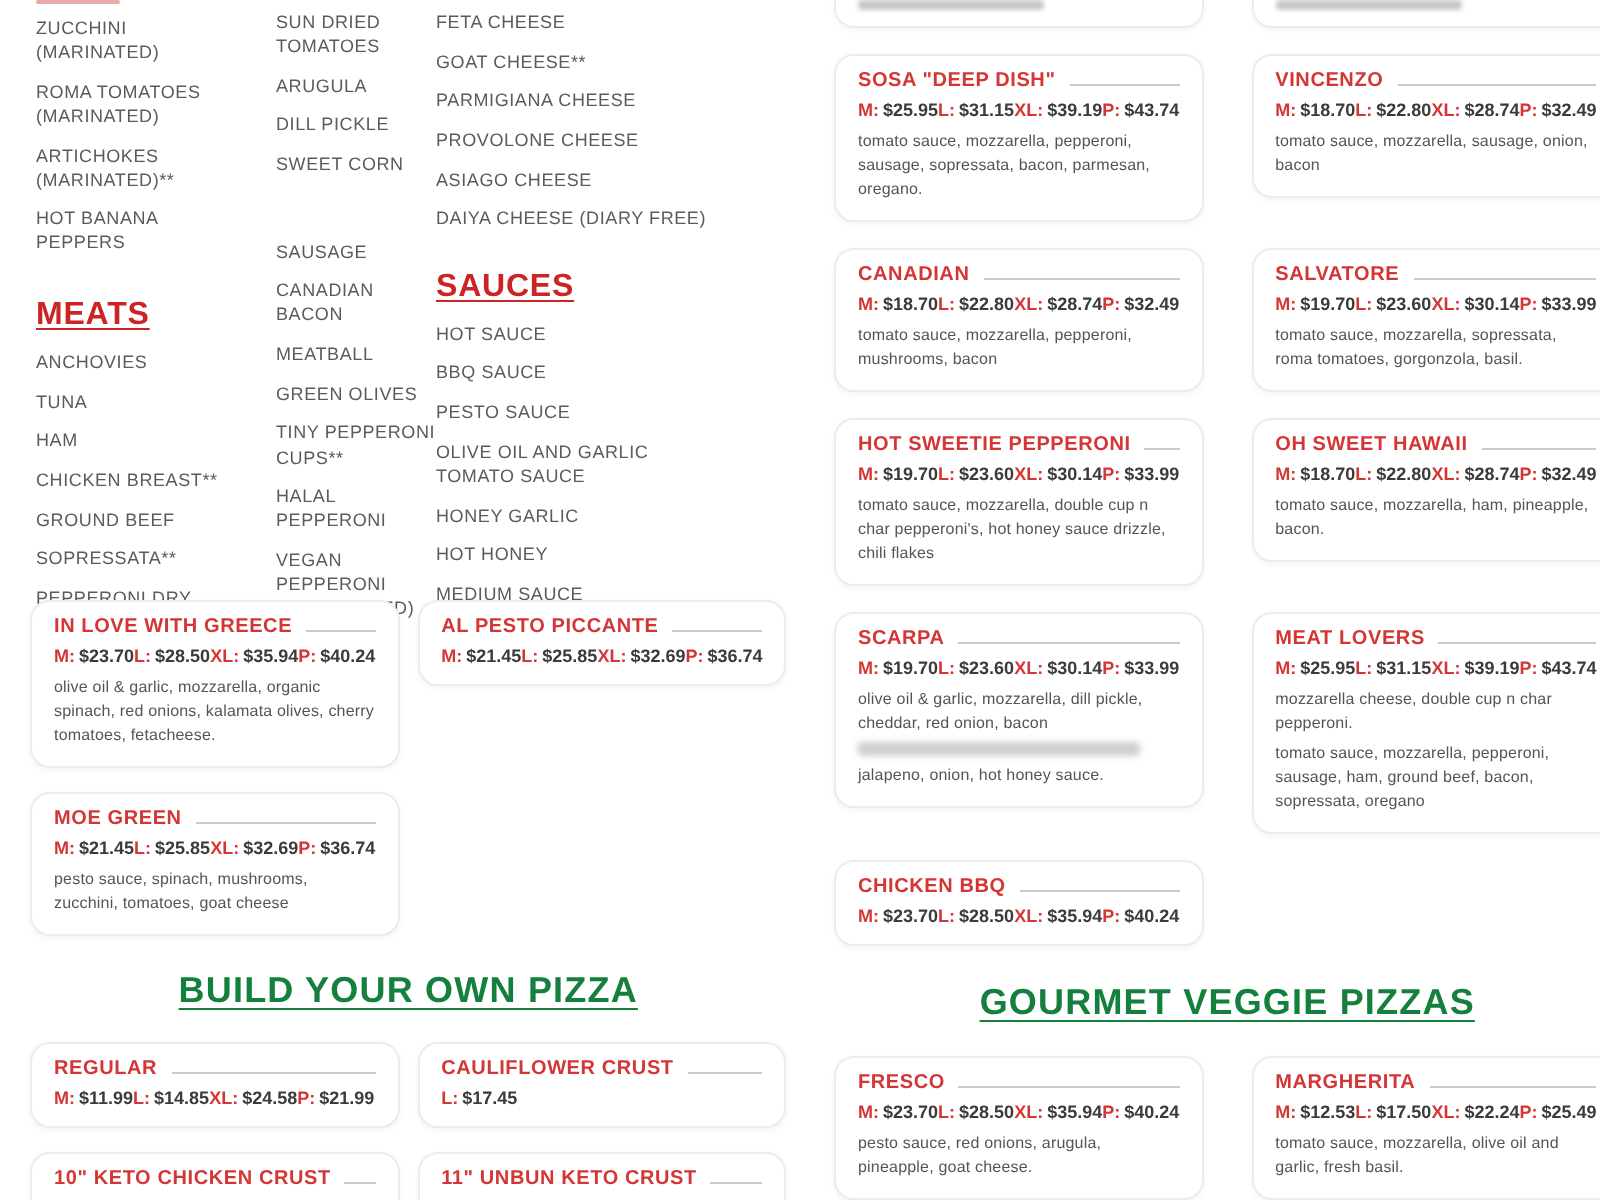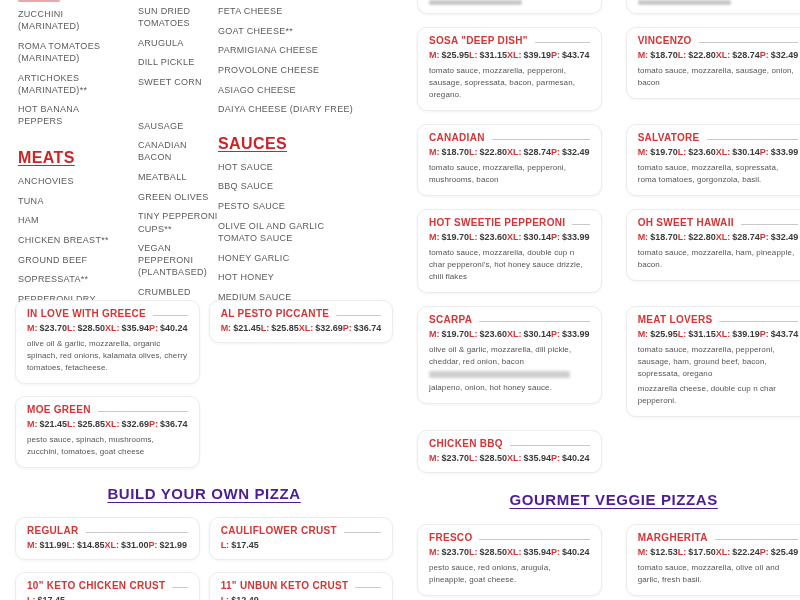--- a/index.html
+++ b/index.html
@@ -31,22 +31,22 @@
               white-space:nowrap;text-transform:uppercase;}
   .rule{flex:1;border-top:1px solid #c9c9c9;margin-left:7px;margin-top:3px;min-width:8px;}
   .prices{display:flex;justify-content:flex-start;margin-top:4px;}
   .price{white-space:nowrap;font-size:9px;font-weight:bold;}
   .p-label{color:#d43535;margin-right:2px;}
   .p-value{color:#3b3b3b;}
   .desc{margin-top:5px;font-size:8px;color:#555;line-height:1.5;letter-spacing:.1px;}
   .desc p{margin:0 0 3px 0;} .desc p:last-child{margin-bottom:0;}
   .blur-bar{height:7px;width:88%;background:#cfcfcf;filter:blur(1.5px);
             border-radius:2px;margin:3px 0 4px;}
-  .section-heading{grid-column:1 / -1;text-align:center;font-size:15px;font-weight:bold;
-                   color:#4c1d95;letter-spacing:.6px;text-decoration:underline;
+  .section-heading{grid-column:1 / -1;text-align:center;font-size:18px;font-weight:bold;
+                   color:#15803d;letter-spacing:.6px;text-decoration:underline;
                    text-underline-offset:3px;margin:5px 0 3px;}
   .stub-bottom{height:13px;border:1px solid #ececec;border-top:none;
                border-radius:0 0 10px 10px;box-shadow:0 1px 3px rgba(0,0,0,.05);
                padding:0 11px;overflow:hidden;}
   .stub-bottom .blur-line{height:5px;width:58%;background:#c8c8c8;filter:blur(1px);
                           border-radius:2px;margin-top:0;}
 </style>
 </head>
 <body>
 
@@ -72,20 +72,21 @@
       <div class="t-item">SUN DRIED TOMATOES</div>
       <div class="t-item">ARUGULA</div>
       <div class="t-item">DILL PICKLE</div>
       <div class="t-item">SWEET CORN</div>
       <div class="gap-meats2"></div>
       <div class="t-item">SAUSAGE</div>
       <div class="t-item">CANADIAN BACON</div>
       <div class="t-item">MEATBALL</div>
       <div class="t-item">GREEN OLIVES</div>
       <div class="t-item">TINY PEPPERONI CUPS**</div>
+      <div class="t-item">HALAL PEPPERONI</div>
       <div class="t-item">VEGAN PEPPERONI (PLANTBASED)</div>
       <div class="t-item">CRUMBLED CHORIZO (PLANT-</div>
     </div>
   <div class="top-col" id="col3">
       <div class="t-item">FETA CHEESE</div>
       <div class="t-item">GOAT CHEESE**</div>
       <div class="t-item">PARMIGIANA CHEESE</div>
       <div class="t-item">PROVOLONE CHEESE</div>
       <div class="t-item">ASIAGO CHEESE</div>
       <div class="t-item">DAIYA CHEESE (DIARY FREE)</div>
@@ -146,21 +147,21 @@
       </div>
       <div class="section-heading">BUILD YOUR OWN PIZZA</div>
       <div class="card">
         <div class="card-title-row">
           <span class="card-title">REGULAR</span>
           <span class="rule"></span>
         </div>
         <div class="prices">
           <span class="price"><span class="p-label">M:</span><span class="p-value">$11.99</span></span>
           <span class="price"><span class="p-label">L:</span><span class="p-value">$14.85</span></span>
-          <span class="price"><span class="p-label">XL:</span><span class="p-value">$31.00</span></span>
+          <span class="price"><span class="p-label">XL:</span><span class="p-value">$24.58</span></span>
           <span class="price"><span class="p-label">P:</span><span class="p-value">$21.99</span></span>
         </div>
       </div>
       <div class="card">
         <div class="card-title-row">
           <span class="card-title">CAULIFLOWER CRUST</span>
           <span class="rule"></span>
         </div>
         <div class="prices">
           <span class="price"><span class="p-label">L:</span><span class="p-value">$17.45</span></span>
@@ -304,22 +305,22 @@
           <span class="card-title">MEAT LOVERS</span>
           <span class="rule"></span>
         </div>
         <div class="prices">
           <span class="price"><span class="p-label">M:</span><span class="p-value">$25.95</span></span>
           <span class="price"><span class="p-label">L:</span><span class="p-value">$31.15</span></span>
           <span class="price"><span class="p-label">XL:</span><span class="p-value">$39.19</span></span>
           <span class="price"><span class="p-label">P:</span><span class="p-value">$43.74</span></span>
         </div>
         <div class="desc">
+          <p>mozzarella cheese, double cup n char pepperoni.</p>
           <p>tomato sauce, mozzarella, pepperoni, sausage, ham, ground beef, bacon, sopressata, oregano</p>
-          <p>mozzarella cheese, double cup n char pepperoni.</p>
         </div>
       </div>
       <div class="card">
         <div class="card-title-row">
           <span class="card-title">CHICKEN BBQ</span>
           <span class="rule"></span>
         </div>
         <div class="prices">
           <span class="price"><span class="p-label">M:</span><span class="p-value">$23.70</span></span>
           <span class="price"><span class="p-label">L:</span><span class="p-value">$28.50</span></span>

